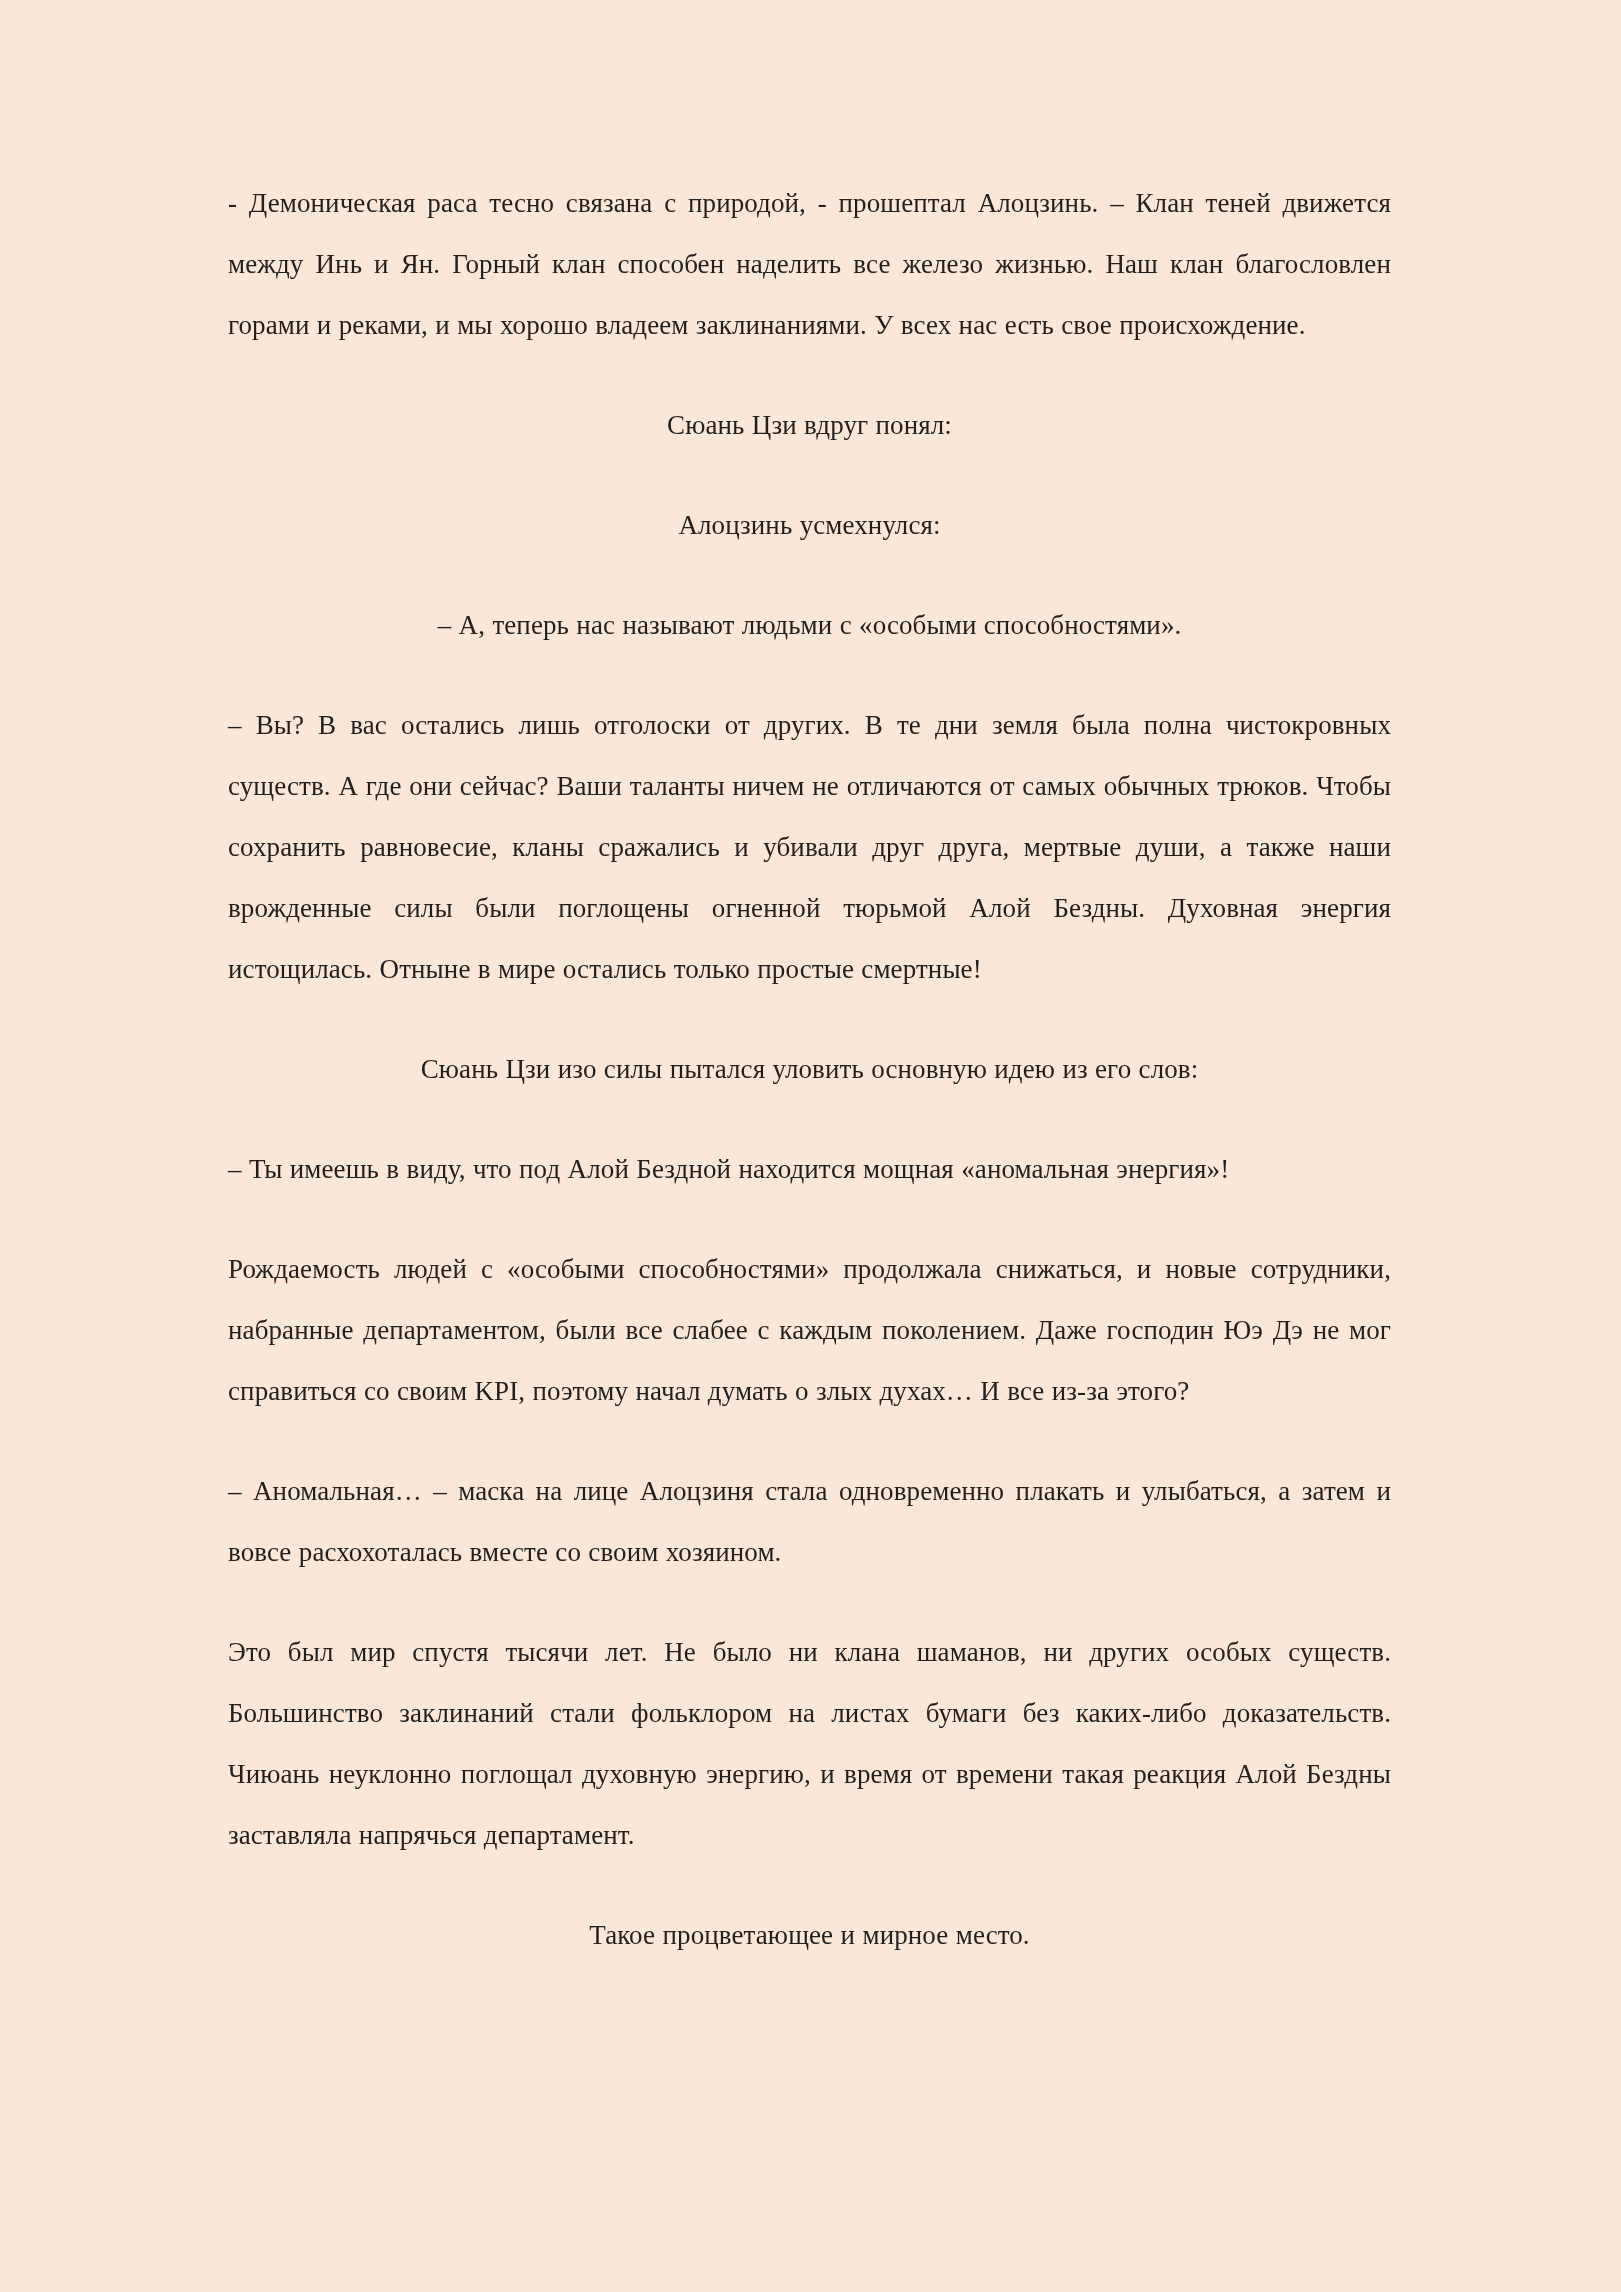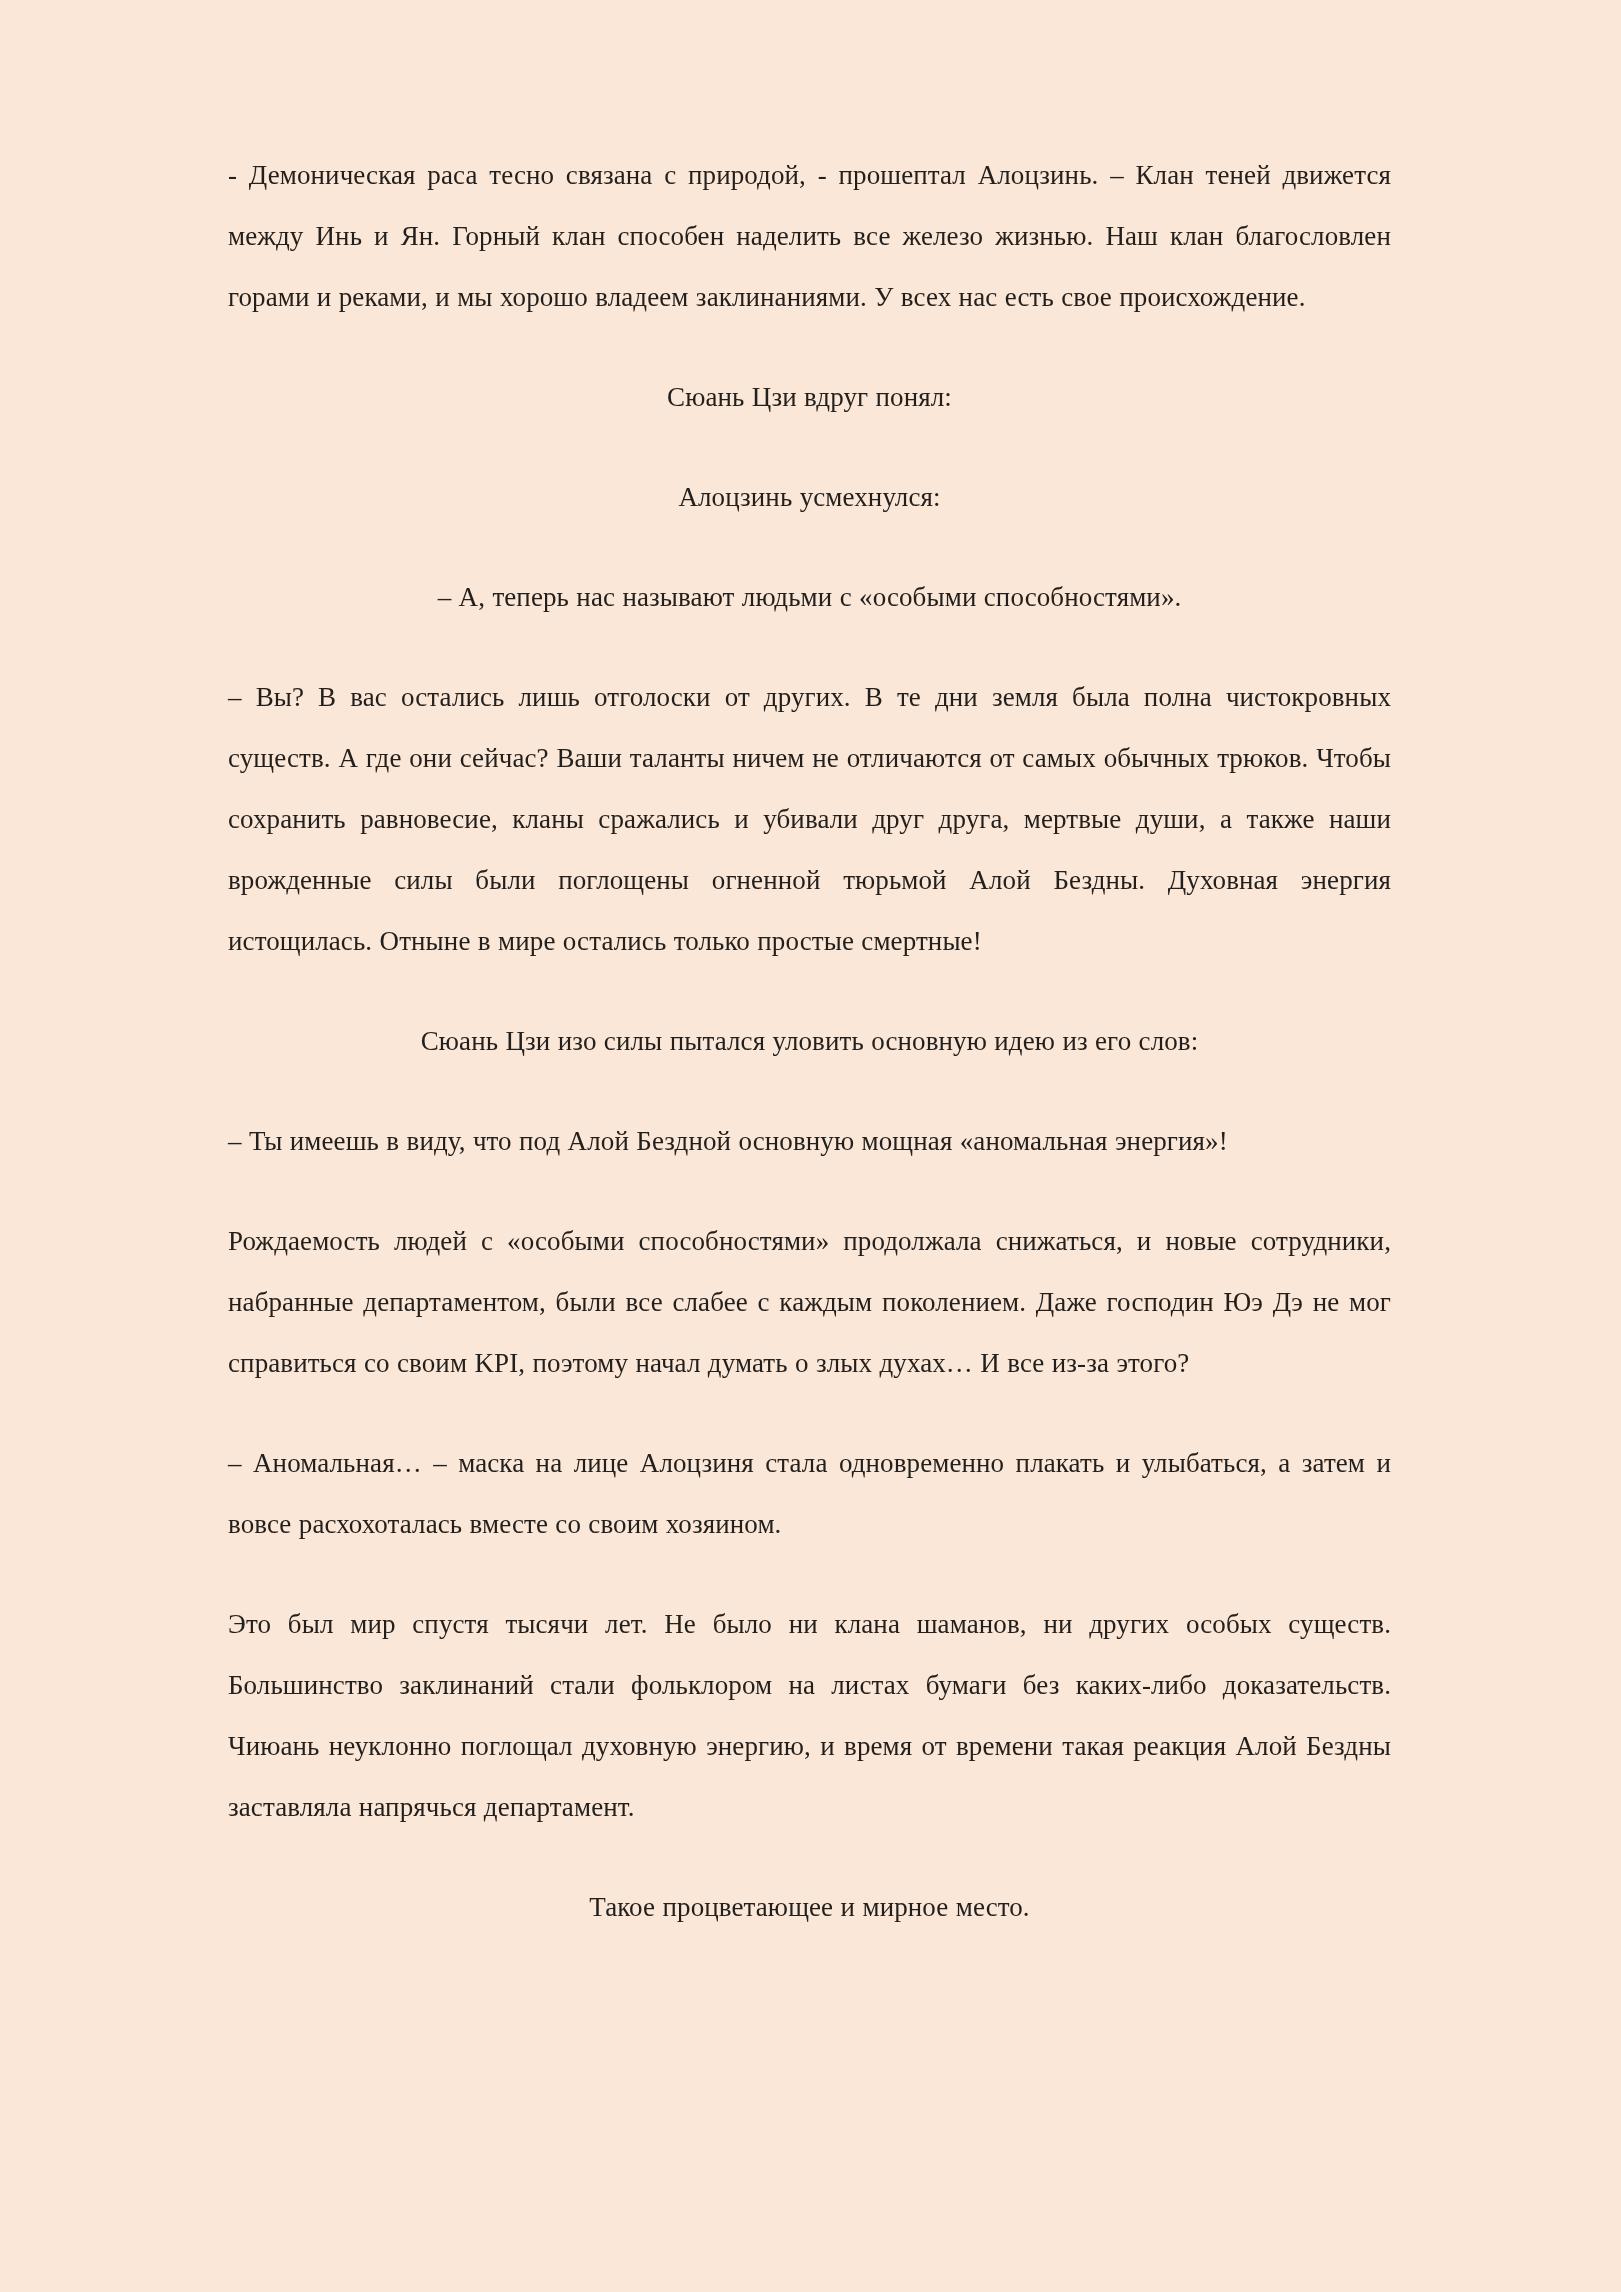--- a/index.html
+++ b/index.html
@@ -14,20 +14,21 @@
     font-family: "Liberation Serif", "DejaVu Serif", serif;
     color: #231f1c;
     overflow: hidden;
   }
   .page {
     position: relative;
     width: 1621px;
     height: 1940px;
     background: #fae7d8;
     box-sizing: border-box;
+    margin-top: 28px;
   }
   .text-column {
     position: absolute;
     left: 228px;
     top: 145px;
     width: 1163px;
   }
   p.para {
     margin: 0 0 39px 0;
     font-size: 27px;
@@ -59,21 +60,21 @@
     <p class="para short">Сюань Цзи вдруг понял:</p>
 
     <p class="para short">Алоцзинь усмехнулся:</p>
 
     <p class="para short">– А, теперь нас называют людьми с «особыми способностями».</p>
 
     <p class="para">– Вы? В вас остались лишь отголоски от других. В те дни земля была полна чистокровных существ. А где они сейчас? Ваши таланты ничем не отличаются от самых обычных трюков. Чтобы сохранить равновесие, кланы сражались и убивали друг друга, мертвые души, а также наши врожденные силы были поглощены огненной тюрьмой Алой Бездны. Духовная энергия истощилась. Отныне в мире остались только простые смертные!</p>
 
     <p class="para short">Сюань Цзи изо силы пытался уловить основную идею из его слов:</p>
 
-    <p class="para">– Ты имеешь в виду, что под Алой Бездной основную мощная «аномальная энергия»!</p>
+    <p class="para">– Ты имеешь в виду, что под Алой Бездной находится мощная «аномальная энергия»!</p>
 
     <p class="para">Рождаемость людей с «особыми способностями» продолжала снижаться, и новые сотрудники, набранные департаментом, были все слабее с каждым поколением. Даже господин Юэ Дэ не мог справиться со своим KPI, поэтому начал думать о злых духах… И все из-за этого?</p>
 
     <p class="para">– Аномальная… – маска на лице Алоцзиня стала одновременно плакать и улыбаться, а затем и вовсе расхохоталась вместе со своим хозяином.</p>
 
     <p class="para">Это был мир спустя тысячи лет. Не было ни клана шаманов, ни других особых существ. Большинство заклинаний стали фольклором на листах бумаги без каких-либо доказательств. Чиюань неуклонно поглощал духовную энергию, и время от времени такая реакция Алой Бездны заставляла напрячься департамент.</p>
 
     <p class="para short">Такое процветающее и мирное место.</p>
 
   </div>

